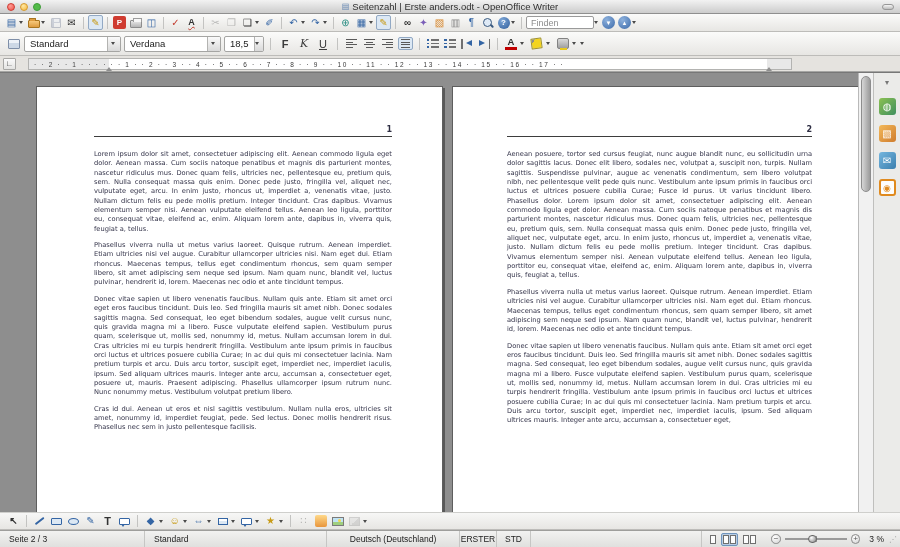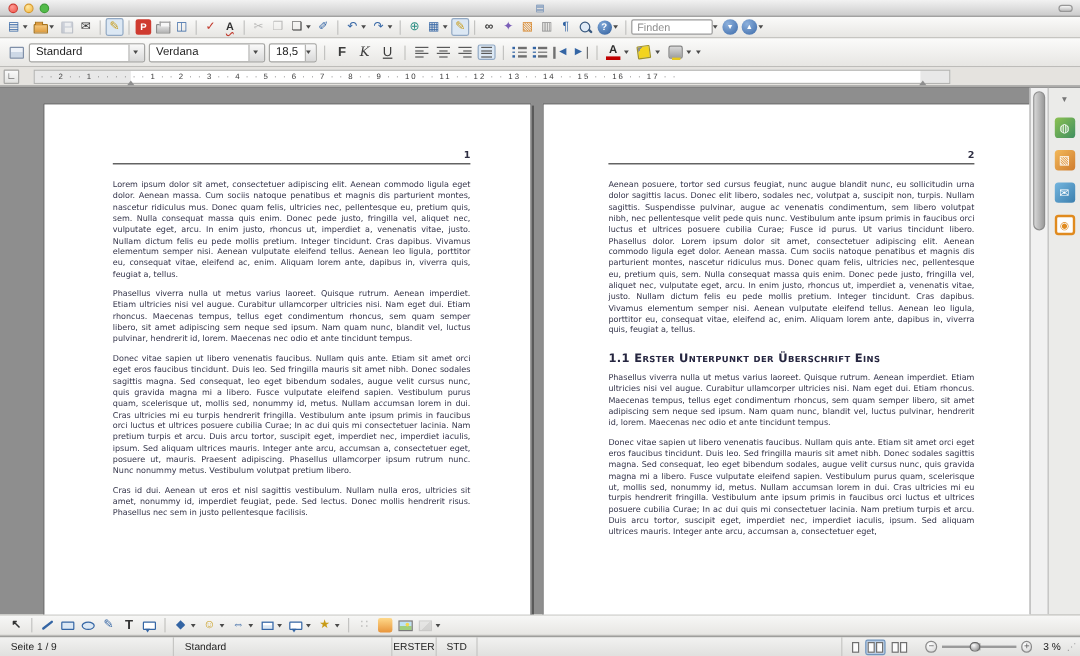--- a/index.html
+++ b/index.html
@@ -145,20 +145,21 @@
 <div class="window">
 
   <div class="titlebar">
     <div class="lights">
       <span class="light l-red"></span>
       <span class="light l-yellow"></span>
       <span class="light l-green"></span>
     </div>
     <div class="win-title">
       <span class="doc-glyph">▤</span>
+      <span>Seitenzahl | Erste anders.odt - OpenOffice Writer</span>
     </div>
     <span class="tb-toggle"></span>
   </div>
 
   <div class="toolbar tb1">
     <span class="icon c-blue">▤</span>
       <span class="dd"></span>
     <span class="icon">
         <span class="folder"></span>
       </span>
@@ -325,21 +326,20 @@
           <p class="body-p">Cras id dui. Aenean ut eros et nisl sagittis vestibulum. Nullam nulla eros, ultricies sit amet, nonummy id, imperdiet feugiat, pede. Sed lectus. Donec mollis hendrerit risus. Phasellus nec sem in justo pellentesque facilisis.</p>
         </div>
       </div>
 
       <div class="page p2">
         <div class="pcontent doc">
           <div class="phead">
             <span>2</span>
           </div>
           <p class="body-p">Aenean posuere, tortor sed cursus feugiat, nunc augue blandit nunc, eu sollicitudin urna dolor sagittis lacus. Donec elit libero, sodales nec, volutpat a, suscipit non, turpis. Nullam sagittis. Suspendisse pulvinar, augue ac venenatis condimentum, sem libero volutpat nibh, nec pellentesque velit pede quis nunc. Vestibulum ante ipsum primis in faucibus orci luctus et ultrices posuere cubilia Curae; Fusce id purus. Ut varius tincidunt libero. Phasellus dolor. Lorem ipsum dolor sit amet, consectetuer adipiscing elit. Aenean commodo ligula eget dolor. Aenean massa. Cum sociis natoque penatibus et magnis dis parturient montes, nascetur ridiculus mus. Donec quam felis, ultricies nec, pellentesque eu, pretium quis, sem. Nulla consequat massa quis enim. Donec pede justo, fringilla vel, aliquet nec, vulputate eget, arcu. In enim justo, rhoncus ut, imperdiet a, venenatis vitae, justo. Nullam dictum felis eu pede mollis pretium. Integer tincidunt. Cras dapibus. Vivamus elementum semper nisi. Aenean vulputate eleifend tellus. Aenean leo ligula, porttitor eu, consequat vitae, eleifend ac, enim. Aliquam lorem ante, dapibus in, viverra quis, feugiat a, tellus.</p>
-          <div class="h-sc">1.1 Erster Unterpunkt der Überschrift Eins</div>
           <p class="body-p">Phasellus viverra nulla ut metus varius laoreet. Quisque rutrum. Aenean imperdiet. Etiam ultricies nisi vel augue. Curabitur ullamcorper ultricies nisi. Nam eget dui. Etiam rhoncus. Maecenas tempus, tellus eget condimentum rhoncus, sem quam semper libero, sit amet adipiscing sem neque sed ipsum. Nam quam nunc, blandit vel, luctus pulvinar, hendrerit id, lorem. Maecenas nec odio et ante tincidunt tempus.</p>
           <p class="body-p">Donec vitae sapien ut libero venenatis faucibus. Nullam quis ante. Etiam sit amet orci eget eros faucibus tincidunt. Duis leo. Sed fringilla mauris sit amet nibh. Donec sodales sagittis magna. Sed consequat, leo eget bibendum sodales, augue velit cursus nunc, quis gravida magna mi a libero. Fusce vulputate eleifend sapien. Vestibulum purus quam, scelerisque ut, mollis sed, nonummy id, metus. Nullam accumsan lorem in dui. Cras ultricies mi eu turpis hendrerit fringilla. Vestibulum ante ipsum primis in faucibus orci luctus et ultrices posuere cubilia Curae; In ac dui quis mi consectetuer lacinia. Nam pretium turpis et arcu. Duis arcu tortor, suscipit eget, imperdiet nec, imperdiet iaculis, ipsum. Sed aliquam ultrices mauris. Integer ante arcu, accumsan a, consectetuer eget,</p>
         </div>
       </div>
 
     </div>
 
     <div class="vscroll">
       <div class="vthumb"></div>
     </div>
@@ -396,24 +396,27 @@
         <span class="picbox"></span>
       </span>
     <span class="icon disabled">
         <span class="extr"></span>
       </span>
     <span class="dd"></span>
   </div>
 
   <div class="statusbar">
     <span class="cell cw-page">
-        <span>Seite 1 / 9</span>
+        <span>Seite 2 / 3</span>
       </span>
     <span class="cell cw-style">
         <span>Standard</span>
+      </span>
+    <span class="cell cw-lang">
+        <span>Deutsch (Deutschland)</span>
       </span>
     <span class="cell cw-ins">
         <span>ERSTER</span>
       </span>
     <span class="cell cw-sel">
         <span>STD</span>
       </span>
     <span class="filler"></span>
     <span class="viewgroup">
       <span class="vw">

